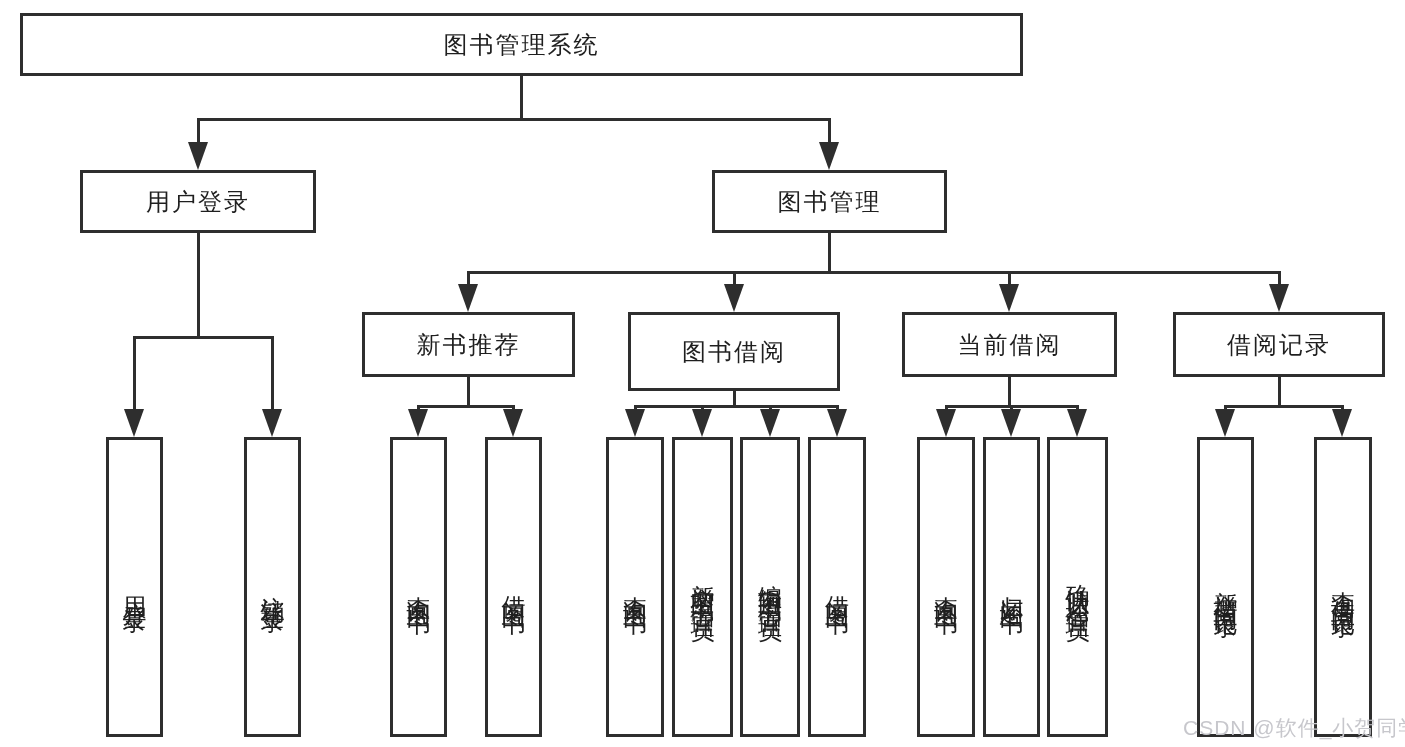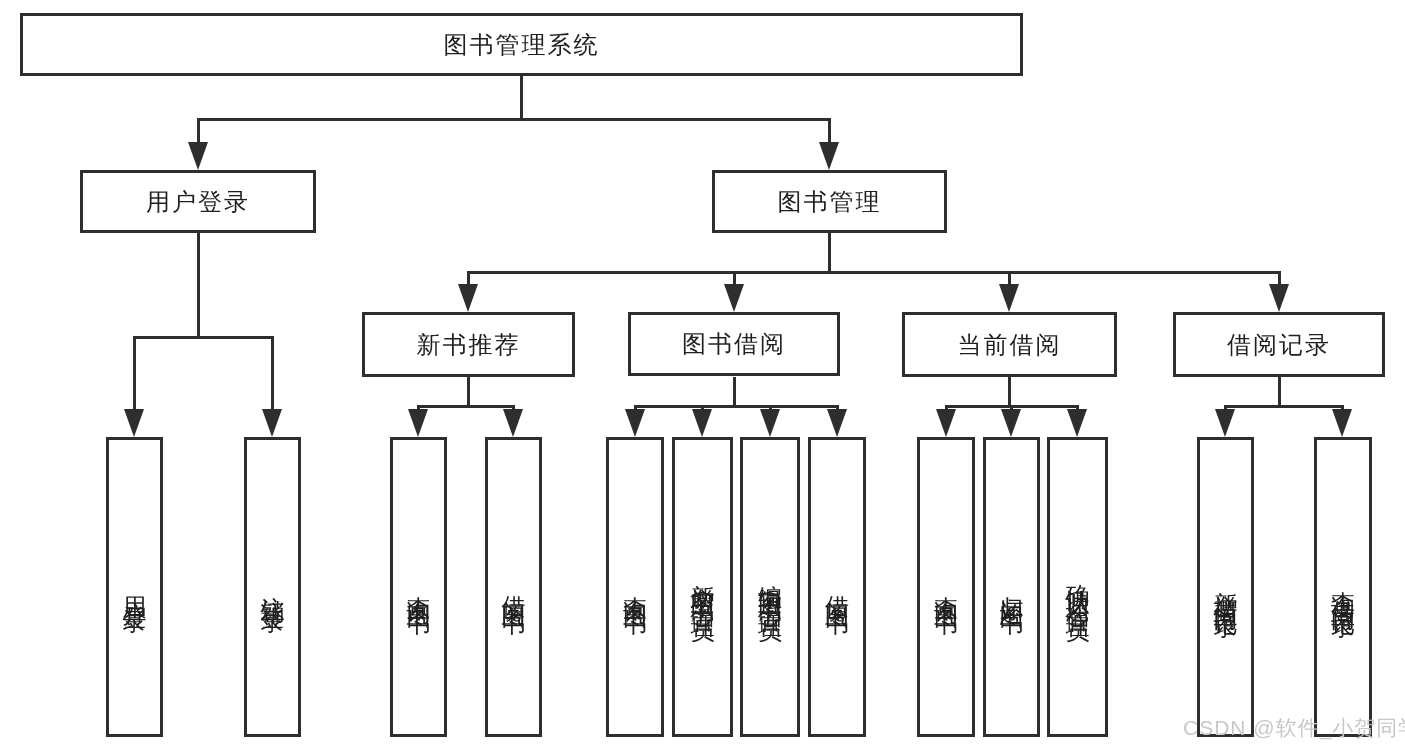--- a/index.html
+++ b/index.html
@@ -79,21 +79,21 @@
 <div class="canvas">
 
   <div class="hbox" style="left:20px; top:13px; width:1003px; height:63px;">图书管理系统</div>
 
   <div class="hbox" style="left:80px; top:170px; width:236px; height:63px;">用户登录</div>
 
   <div class="hbox" style="left:362px; top:312px; width:213px; height:65px;">新书推荐</div>
 
   <div class="hbox" style="left:712px; top:170px; width:235px; height:63px;">图书管理</div>
 
-  <div class="hbox" style="left:628px; top:312px; width:212px; height:64px;">图书借阅</div>
+  <div class="hbox" style="left:628px; top:312px; width:212px; height:79px;">图书借阅</div>
 
   <div class="hbox" style="left:902px; top:312px; width:215px; height:65px;">当前借阅</div>
 
   <div class="hbox" style="left:1173px; top:312px; width:212px; height:65px;">借阅记录</div>
 
   <div class="vbox" style="left:106px; width:57px;">
     <span>用户登录</span>
   </div>
   <div class="vbox" style="left:244px; width:57px;">
     <span>注销登录</span>

